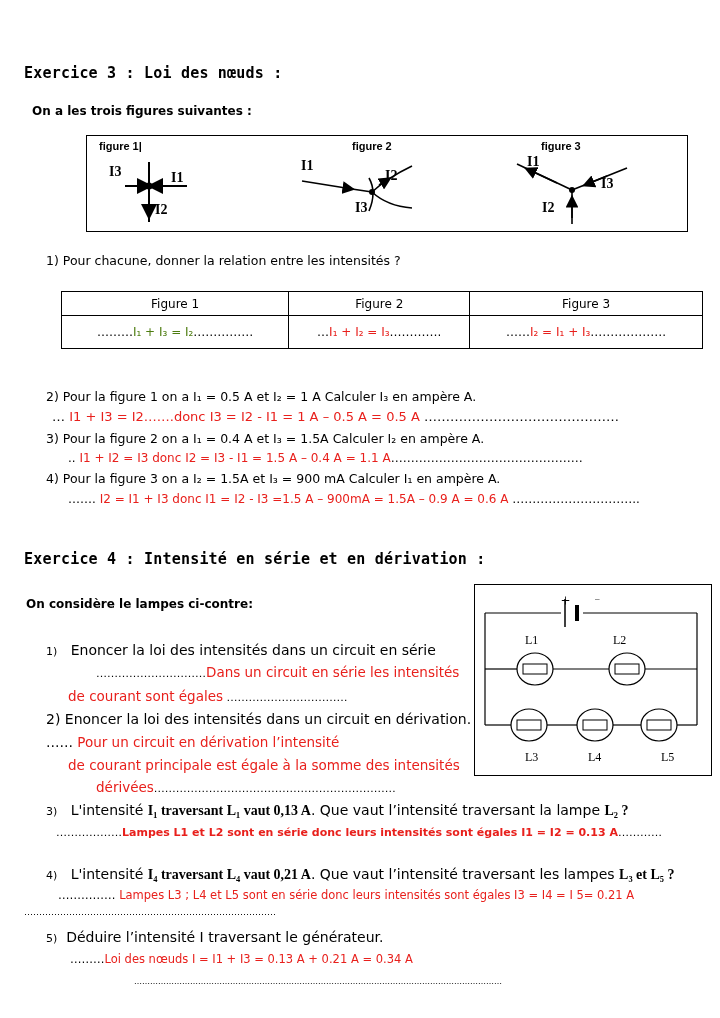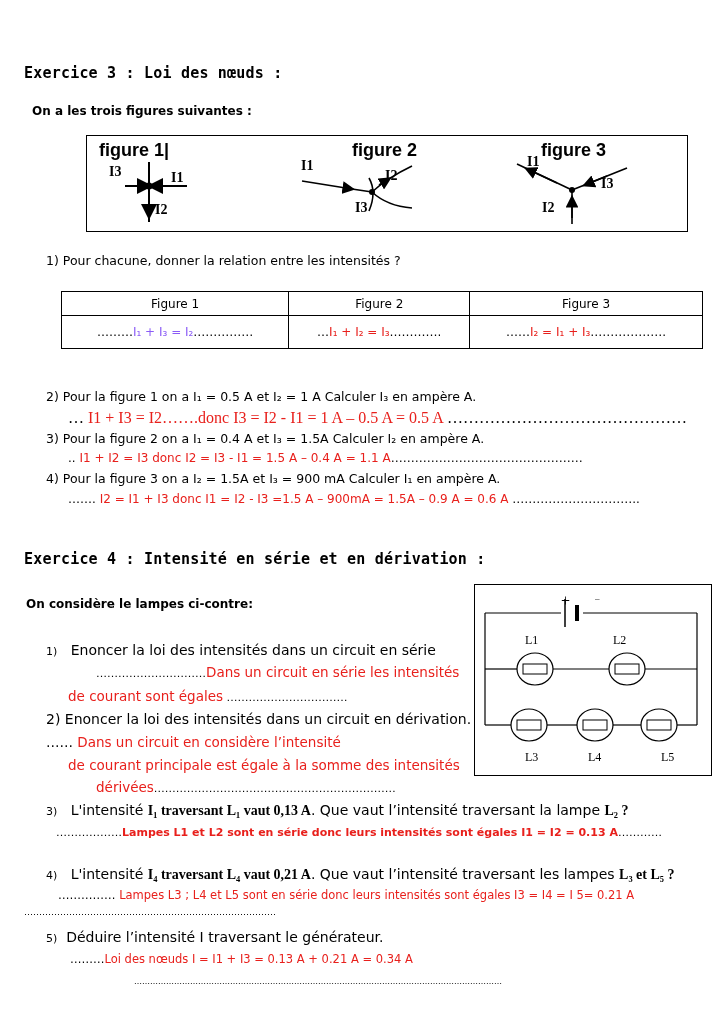--- a/index.html
+++ b/index.html
@@ -7,21 +7,21 @@
          font-family: "DejaVu Sans", sans-serif; color: #000; }
   .abs { position: absolute; white-space: nowrap; }
   .title { font-family: "DejaVu Sans Mono", monospace; font-weight: bold; font-size: 15px; letter-spacing: 0.2px; }
   .bold-small { font-weight: bold; font-size: 12px; }
   .q { font-size: 12.5px; }
   .red { color: #e8201c; }
   .serif { font-family: "Liberation Serif", serif; }
 
   
   #fig-box { position: absolute; left: 86px; top: 135px; width: 600px; height: 95px; border: 1.5px solid #000; }
-  .fig-label { position: absolute; font-weight: bold; font-size: 18px; font-family: "Liberation Sans", sans-serif; }
+  .fig-label { position: absolute; font-weight: bold; font-size: 11px; font-family: "Liberation Sans", sans-serif; }
   .fig-cur { position: absolute; font-weight: bold; font-size: 14px; font-family: "Liberation Serif", serif; }
 
   
   #rel-table { position: absolute; left: 61px; top: 291px; width: 642px; border-collapse: collapse; font-size: 12px; padding-left: 12px; }
   #rel-table td { border: 1px solid #000; text-align: center; height: 23px; padding: 0; }
   #rel-table tr.ans td { height: 32px; }
 
   
   #circuit { position: absolute; left: 474px; top: 584px; width: 236px; height: 190px; border: 1px solid #000; }
 </style>
@@ -88,45 +88,45 @@
 <div class="abs q" style="left:46px; top:253px;">1)  Pour chacune, donner la relation entre les intensités ?</div>
 
 <table id="rel-table">
   <tbody>
       <tr>
     <td>Figure 1</td>
     <td>Figure 2</td>
     <td>Figure 3</td>
   </tr>
   <tr class="ans">
-    <td><span>………</span><span class="red" style="color: #8b5cf6;">I₁ + I₃ = I₂</span><span>……………</span></td>
+    <td><span>………</span><span class="red" style="color: #4d7c0f;">I₁ + I₃ = I₂</span><span>……………</span></td>
     <td><span>…</span><span class="red" style="color: rgb(232, 32, 28);">I₁ + I₂ = I₃</span><span>………….</span></td>
     <td><span>……</span><span class="red" style="color: rgb(232, 32, 28);">I₂ = I₁ + I₃</span><span>……………….</span></td>
   </tr>
 </tbody>
   </table>
 
 <div class="abs q" style="left:46px; top:389px;">2)  Pour la figure 1 on a  I₁ = 0.5 A     et I₂ = 1 A  Calculer  I₃ en ampère A.</div>
-<div class="abs q" style="left:68px; top:409px; font-size:16px;font-family:Liberation Serif, serif;"><span>… </span><span class="red" style="color: rgb(232, 32, 28);">I1 + I3 = I2…….donc  I3 = I2 - I1  = 1 A – 0.5 A = 0.5 A</span><span> ………………………………………</span></div>
+<div class="abs q" style="left:52px; top:409px; font-size:13px;"><span>… </span><span class="red" style="color: rgb(232, 32, 28);">I1 + I3 = I2…….donc  I3 = I2 - I1  = 1 A – 0.5 A = 0.5 A</span><span> ………………………………………</span></div>
 
 <div class="abs q" style="left:46px; top:431px;">3)  Pour la figure 2 on a  I₁ = 0.4 A     et I₃ = 1.5A  Calculer  I₂ en ampère A.</div>
 <div class="abs q" style="left:68px; top:451px; font-size:12px;"><span>.. </span><span class="red" style="color: rgb(232, 32, 28);">I1 + I2 = I3      donc  I2 = I3 - I1   =    1.5 A – 0.4 A = 1.1 A</span><span>…………………………………………</span></div>
 
 <div class="abs q" style="left:46px; top:471px;">4)  Pour la figure 3 on a  I₂ = 1.5A  et I₃ = 900 mA  Calculer  I₁ en ampère A.</div>
 <div class="abs q" style="left:68px; top:492px; font-size:12px;"><span>……. </span><span class="red" style="color: rgb(232, 32, 28);">I2 = I1 + I3   donc  I1 = I2  - I3  =1.5 A – 900mA = 1.5A – 0.9 A = 0.6 A</span><span> …………………………..</span></div>
 
 <div class="abs title" style="left:24px; top:550px;">Exercice 4 : Intensité en série et en dérivation :</div>
 <div class="abs bold-small" style="left:26px; top:597px;">On considère le lampes ci-contre:</div>
 
 <div class="abs" style="left:46px; top:642px; font-size:14px;"><span style="font-size:11px;">1)</span>&nbsp;&nbsp;&nbsp;<span>Enoncer la loi des intensités dans un circuit en série</span></div>
 <div class="abs" style="left:96px; top:664px; font-size:13.5px;"><span style="font-size:11px;">…………………………</span><span class="red" style="color: rgb(232, 32, 28);">Dans un circuit en série les intensités</span></div>
 <div class="abs" style="left:68px; top:688px; font-size:13.5px;"><span class="red" style="color: rgb(232, 32, 28);">de courant sont égales</span><span style="font-size:11px;"> ……………………………</span></div>
 
 <div class="abs" style="left:46px; top:711px; font-size:14px;">2)  Enoncer la loi des intensités dans un circuit en dérivation.</div>
-<div class="abs" style="left:46px; top:734px; font-size:13.5px;"><span>…… </span><span class="red" style="color: rgb(232, 32, 28);">Dans un circuit en considère l’intensité</span></div>
+<div class="abs" style="left:46px; top:734px; font-size:13.5px;"><span>…… </span><span class="red" style="color: rgb(232, 32, 28);">Pour un circuit en dérivation l’intensité</span></div>
 <div class="abs" style="left:68px; top:757px; font-size:13.5px;"><span class="red" style="color: rgb(232, 32, 28);">de courant principale est égale à la somme des intensités</span></div>
 <div class="abs" style="left:96px; top:779px; font-size:13.5px;"><span class="red" style="color: rgb(232, 32, 28);">dérivées</span><span style="font-size:11px;">…………………………………………………………</span></div>
 
 <div id="circuit">
   <svg width="236" height="190">
 
     <g stroke="#000" stroke-width="1.2" fill="none">
       <line x1="10" y1="28" x2="86" y2="28"></line>
       <line x1="108" y1="28" x2="222" y2="28"></line>
       <line x1="10" y1="28" x2="10" y2="140"></line>

